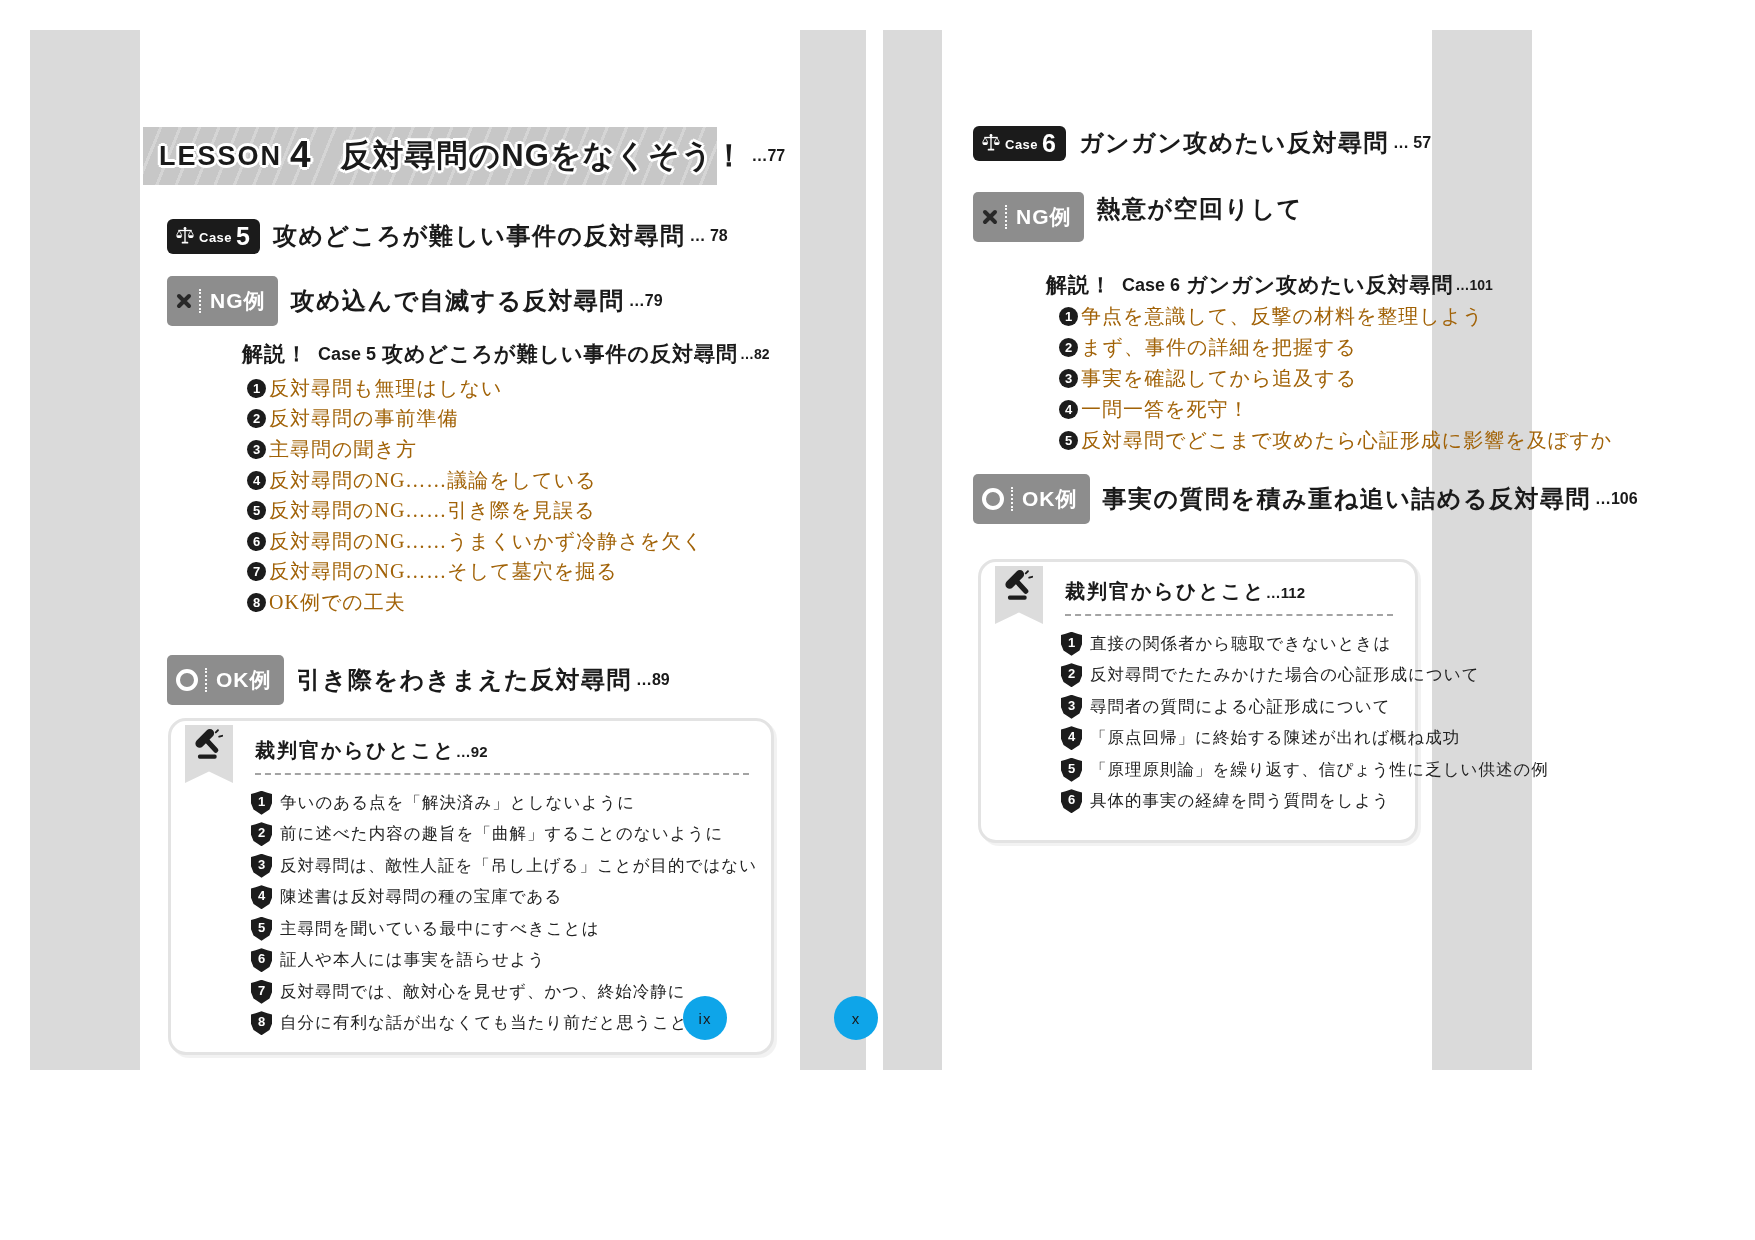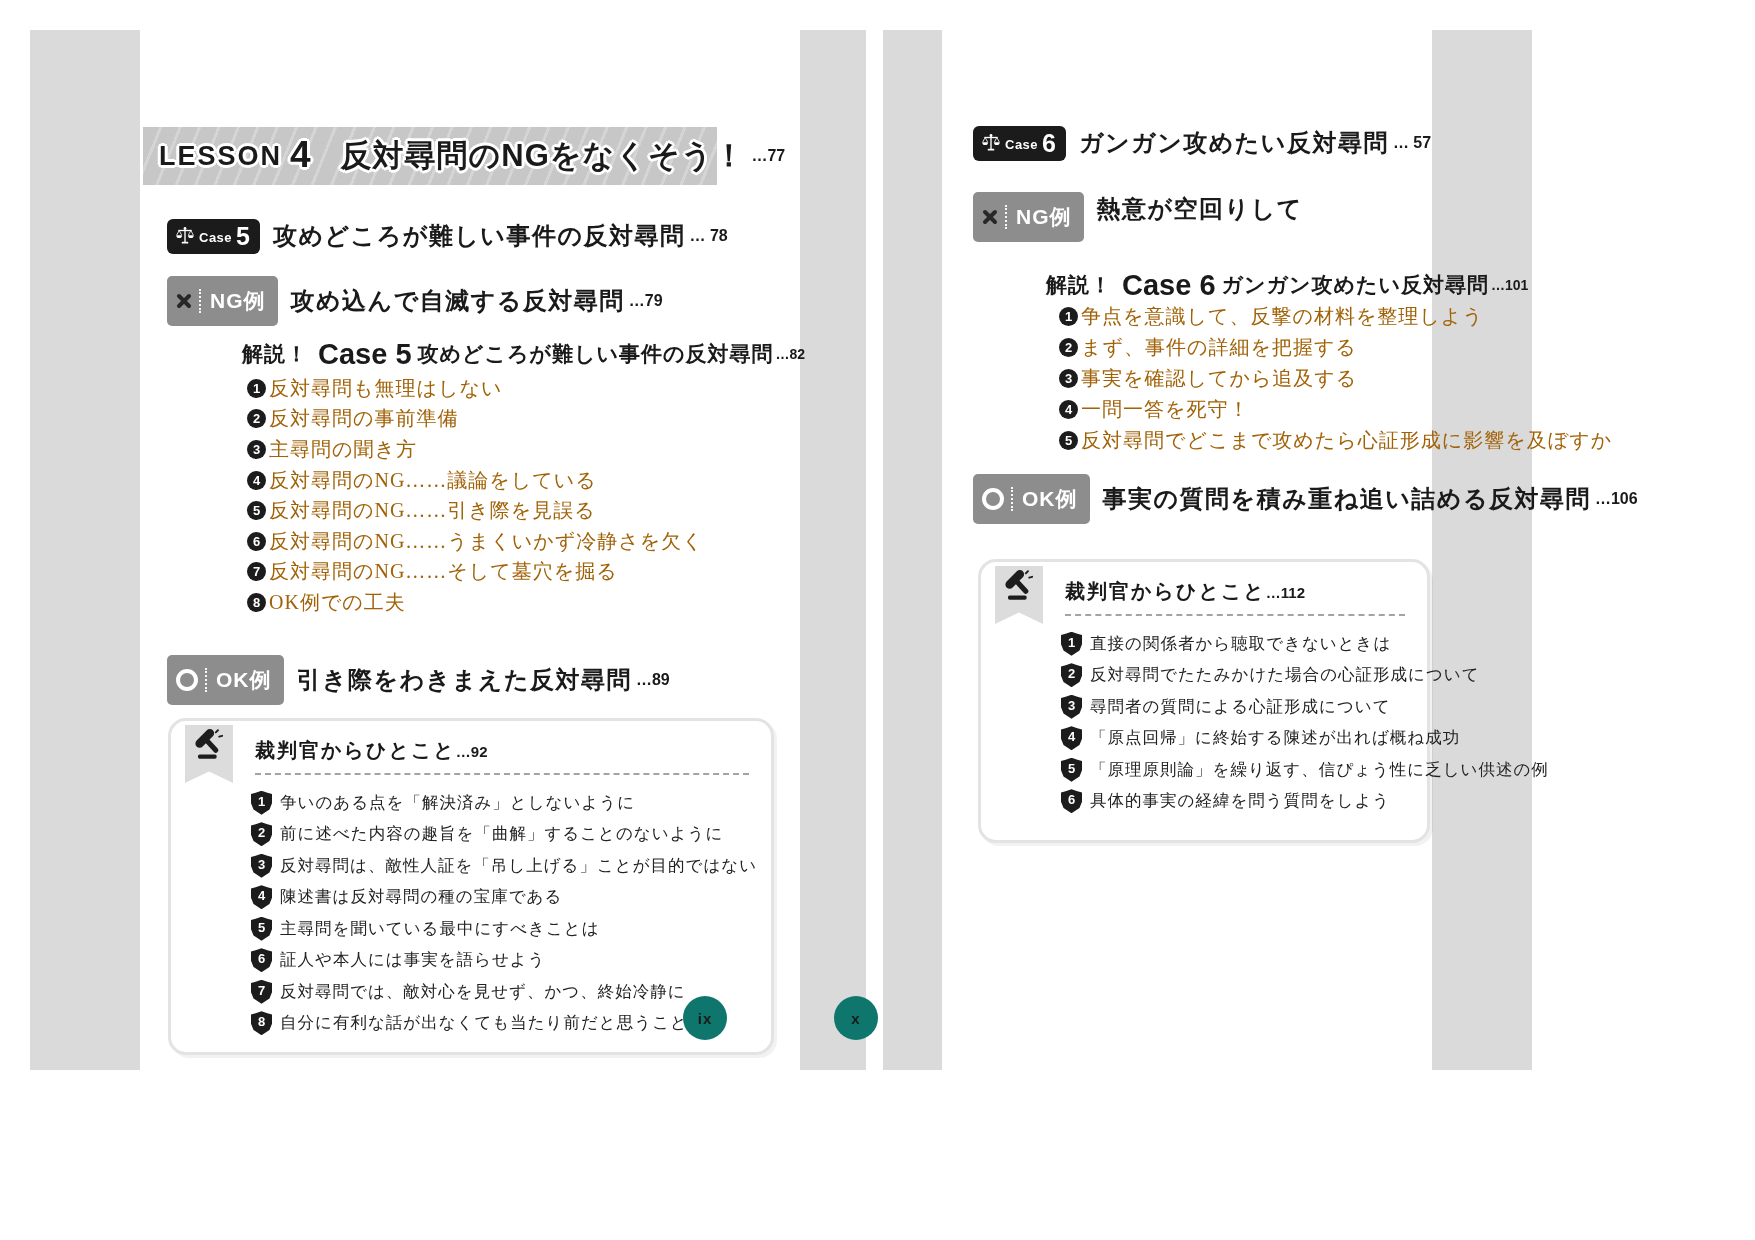--- a/index.html
+++ b/index.html
@@ -38,21 +38,21 @@
               height:50px;padding:0 12px 0 9px;}
   .badge-label{color:#fff;font-weight:bold;font-size:21px;letter-spacing:1px;}
   .badge-sep{width:0;border-left:2px dotted #fff;height:24px;margin:0 9px 0 7px;opacity:.95;}
   .o-icon{width:14px;height:14px;border:4px solid #fff;border-radius:50%;display:inline-block;}
   .x-icon{display:inline-flex;align-items:center;}
 
   .htitle{font-size:24px;font-weight:bold;margin-left:13px;letter-spacing:1.5px;}
   .hpage{font-size:16px;font-weight:bold;margin-left:4px;}
 
   .kai-label{font-size:21px;font-weight:bold;letter-spacing:1px;}
-  .kai-case{font-size:29px;font-weight:bold;margin:0 6px 0 10px;}
+  .kai-case{font-size:18px;font-weight:bold;margin:0 6px 0 10px;}
   .kai-title{font-size:21px;font-weight:bold;letter-spacing:1px;}
   .kai-page{font-size:14px;font-weight:bold;margin-left:2px;}
 
   
   .plist{position:absolute;}
   .pitem{display:flex;align-items:center;white-space:nowrap;}
   .l-list .pitem{height:30.6px;}
   .r-list .pitem{height:31px;}
   .cnum{width:19px;height:19px;border-radius:50%;background:#1c1c1c;color:#fff;
         font-size:13px;font-weight:bold;display:inline-flex;align-items:center;justify-content:center;flex:0 0 19px;}
@@ -89,25 +89,25 @@
 
   
   .r-case{left:973px;top:125px;}
   .r-ng{left:973px;top:188px;align-items:flex-start;height:auto;}
   .r-ng .ngok-badge{margin-top:4px;}
   .ngtext2{margin-left:13px;}
   .ngtext2 .line{font-size:24px;font-weight:bold;letter-spacing:1.5px;line-height:42px;white-space:nowrap;}
   .r-kai{left:1046px;top:267px;}
   .r-list{left:1059px;top:301px;}
   .r-ok{left:973px;top:481px;}
-  .r-box{left:978px;top:559px;width:434px;height:278px;padding-left:12px;}
+  .r-box{left:978px;top:559px;width:434px;height:278px;}
   .r-pnum{left:834px;top:996px;}
 
-  .pnumc{position:absolute;width:44px;height:44px;border-radius:50%;background:#0f766e;
-         display:flex;align-items:center;justify-content:center;font-weight:bold;font-size:15px;
+  .pnumc{position:absolute;width:44px;height:44px;border-radius:50%;background:#0ea5e9;
+         display:flex;align-items:center;justify-content:center;font-weight:normal;font-size:15px;
          letter-spacing:1px;}
 </style>
 </head>
 <body>
 
 <div class="sheet">
 
   <div class="strip s1"></div>
   <div class="strip s2"></div>
   <div class="strip s3"></div>

